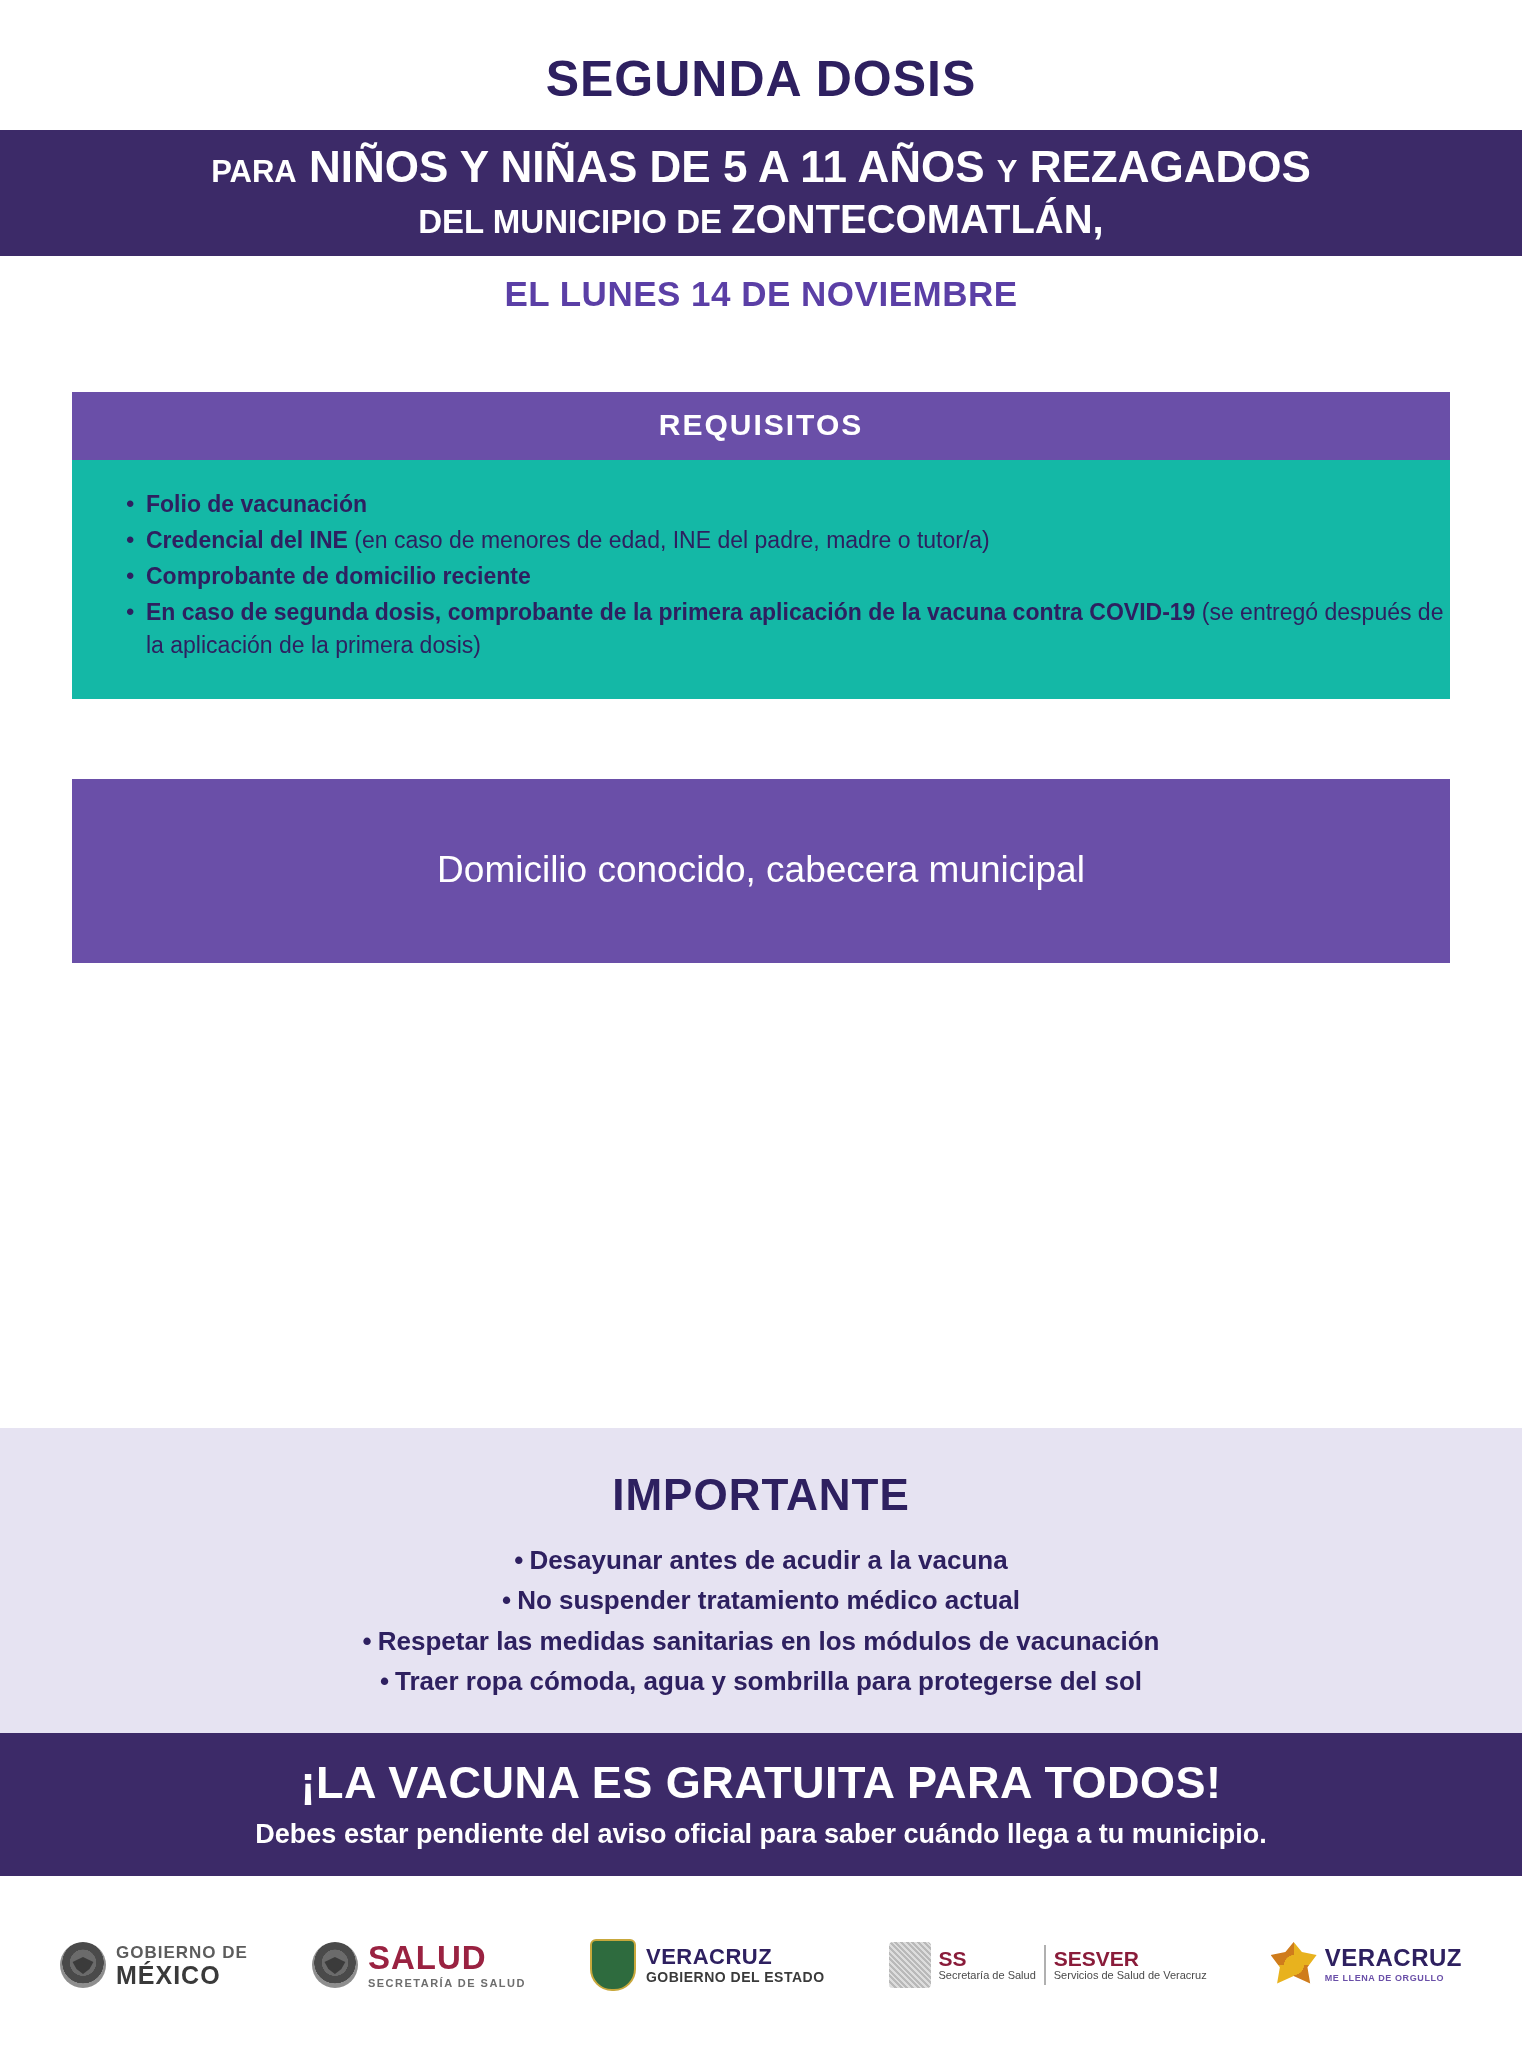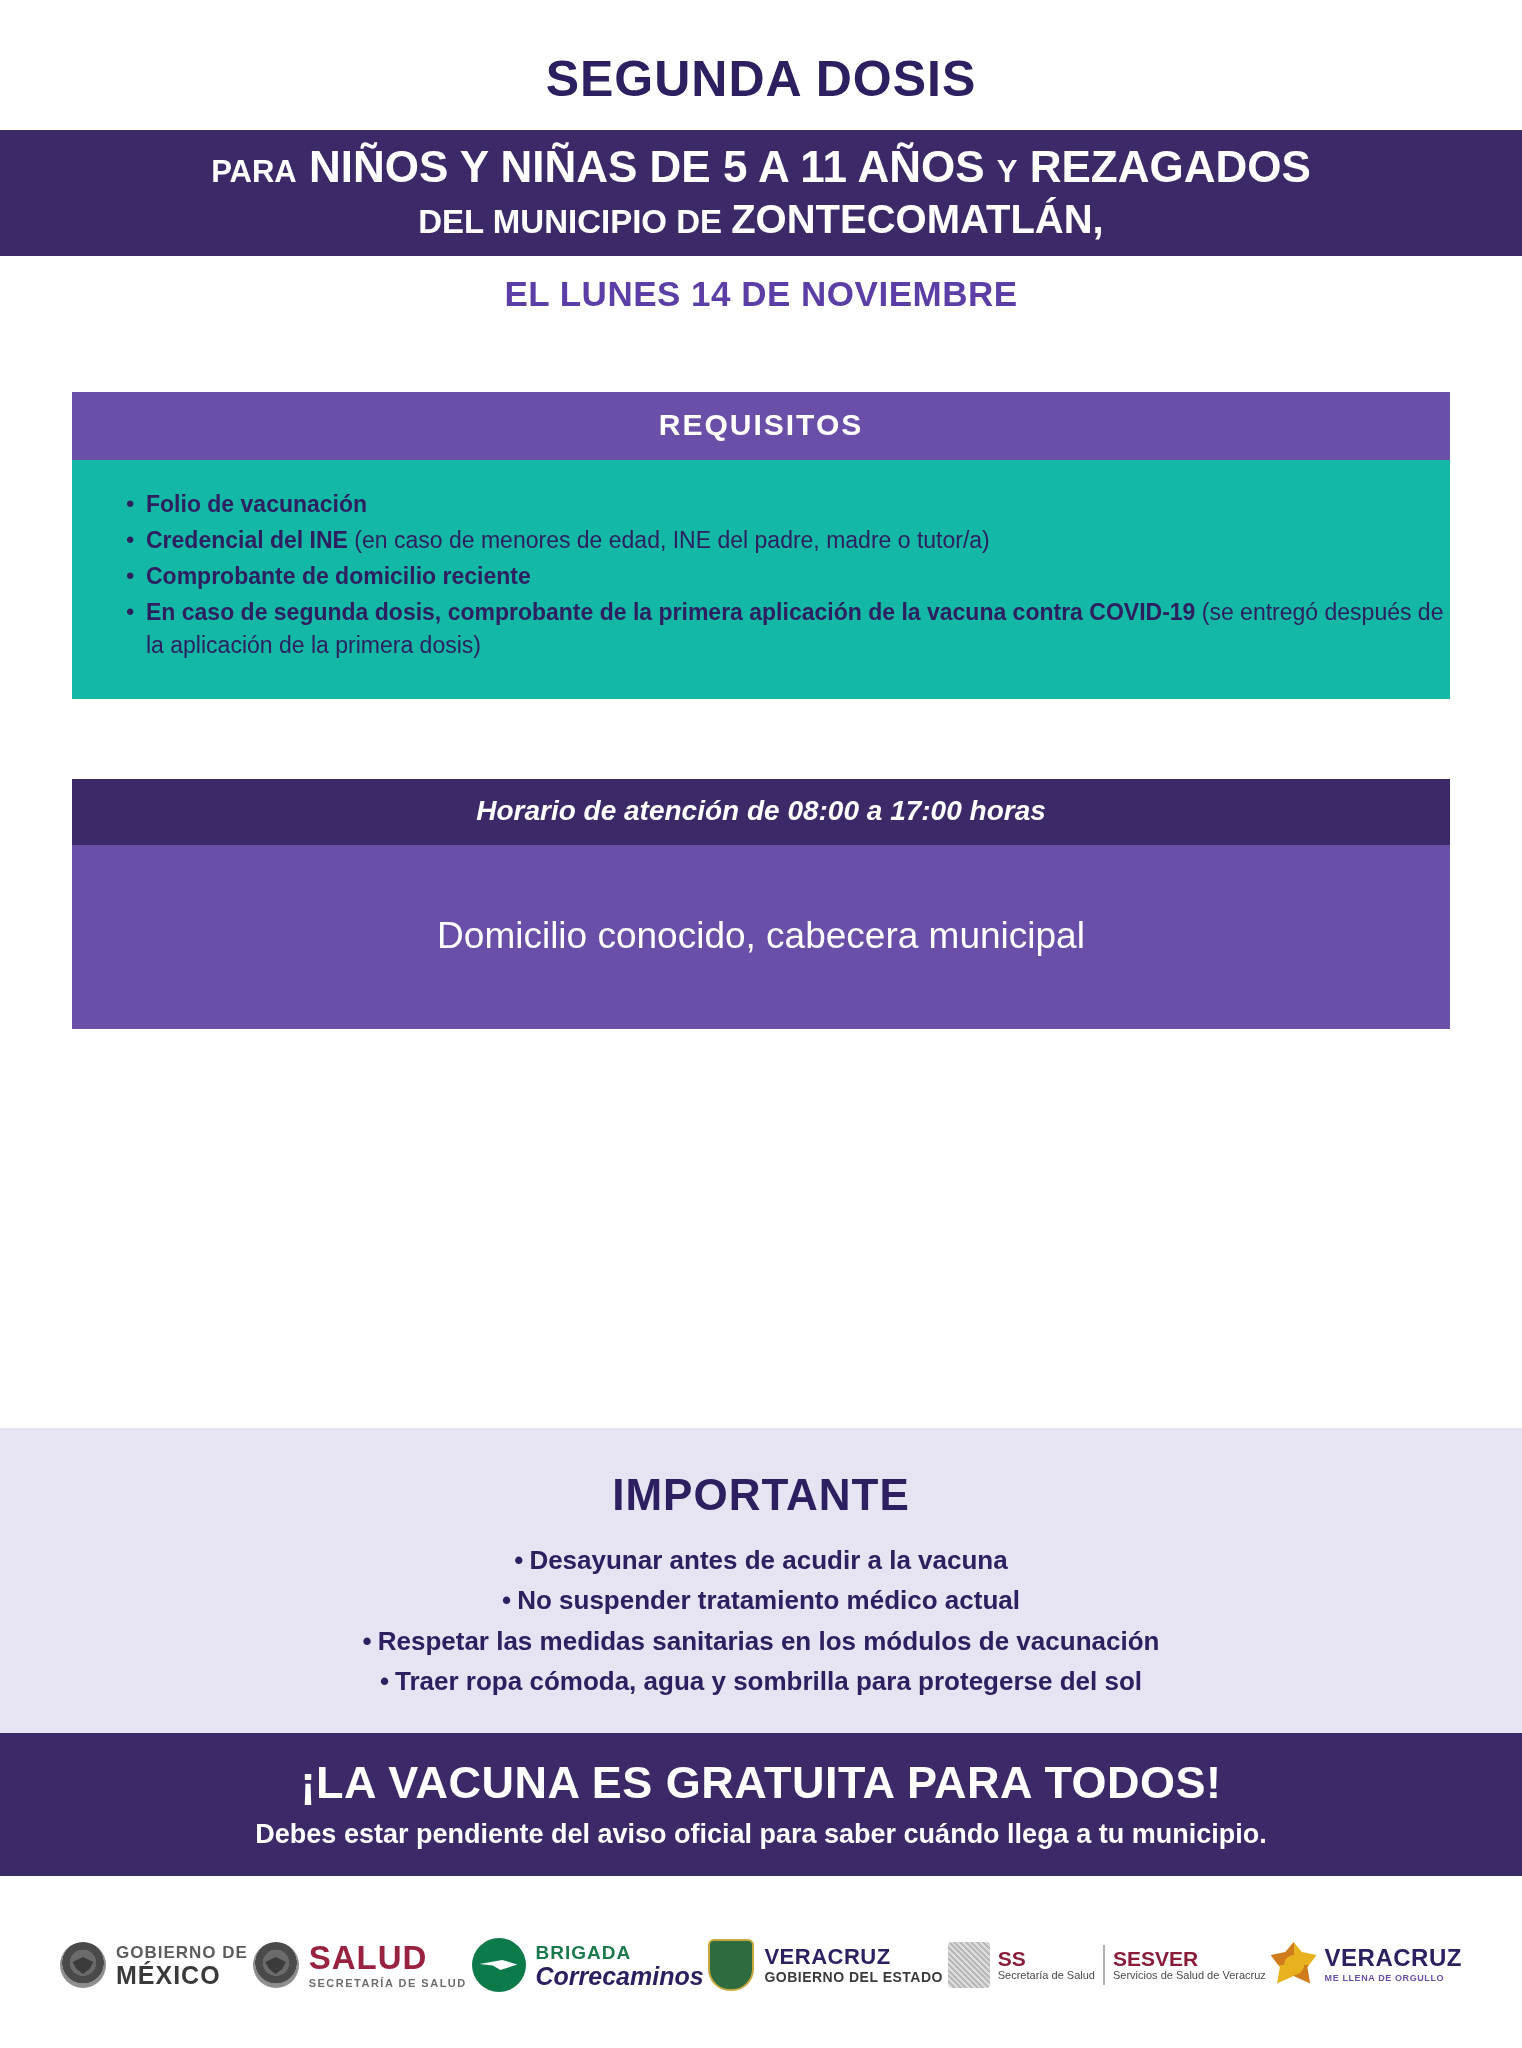--- a/index.html
+++ b/index.html
@@ -357,21 +357,20 @@
         <b>Comprobante de domicilio reciente</b><span class="reg"></span>
       </li>
       <li>
         <b>En caso de segunda dosis, comprobante de la primera aplicación de la vacuna contra COVID-19</b><span class="reg"> (se entregó después de la aplicación de la primera dosis)</span>
       </li>
     </ul>
   </div>
 </div>
 
 <div class="sede-wrap">
-  <div class="sede-hours">Horario de atención de 08:00 a 17:00 horas</div>
   <div class="sede-body">
     <div class="sede-addr">Domicilio conocido, cabecera municipal</div>
   </div>
 </div>
 
 <div class="important">
   <h2>IMPORTANTE</h2>
   <div class="imp-item">Desayunar antes de acudir a la vacuna</div>
   <div class="imp-item">No suspender tratamiento médico actual</div>
   <div class="imp-item">Respetar las medidas sanitarias en los módulos de vacunación</div>
@@ -394,27 +393,20 @@
   </div>
 
   <div class="logo">
     <span class="eagle"></span>
     <span class="salud-text">
       <span class="l1" style="display:block">SALUD</span>
       <span class="l2" style="display:block">SECRETARÍA DE SALUD</span>
     </span>
   </div>
 
-  <div class="logo">
-    <span class="brigada-mark"></span>
-    <span class="brigada-text">
-      <span class="l1" style="display:block">BRIGADA</span>
-      <span class="l2" style="display:block">Correcaminos</span>
-    </span>
-  </div>
 
   <div class="logo">
     <span class="ver-shield"></span>
     <span class="ver-text">
       <span class="l1" style="display:block">VERACRUZ</span>
       <span class="l2" style="display:block">GOBIERNO DEL ESTADO</span>
     </span>
   </div>
 
   <div class="ss-block">

